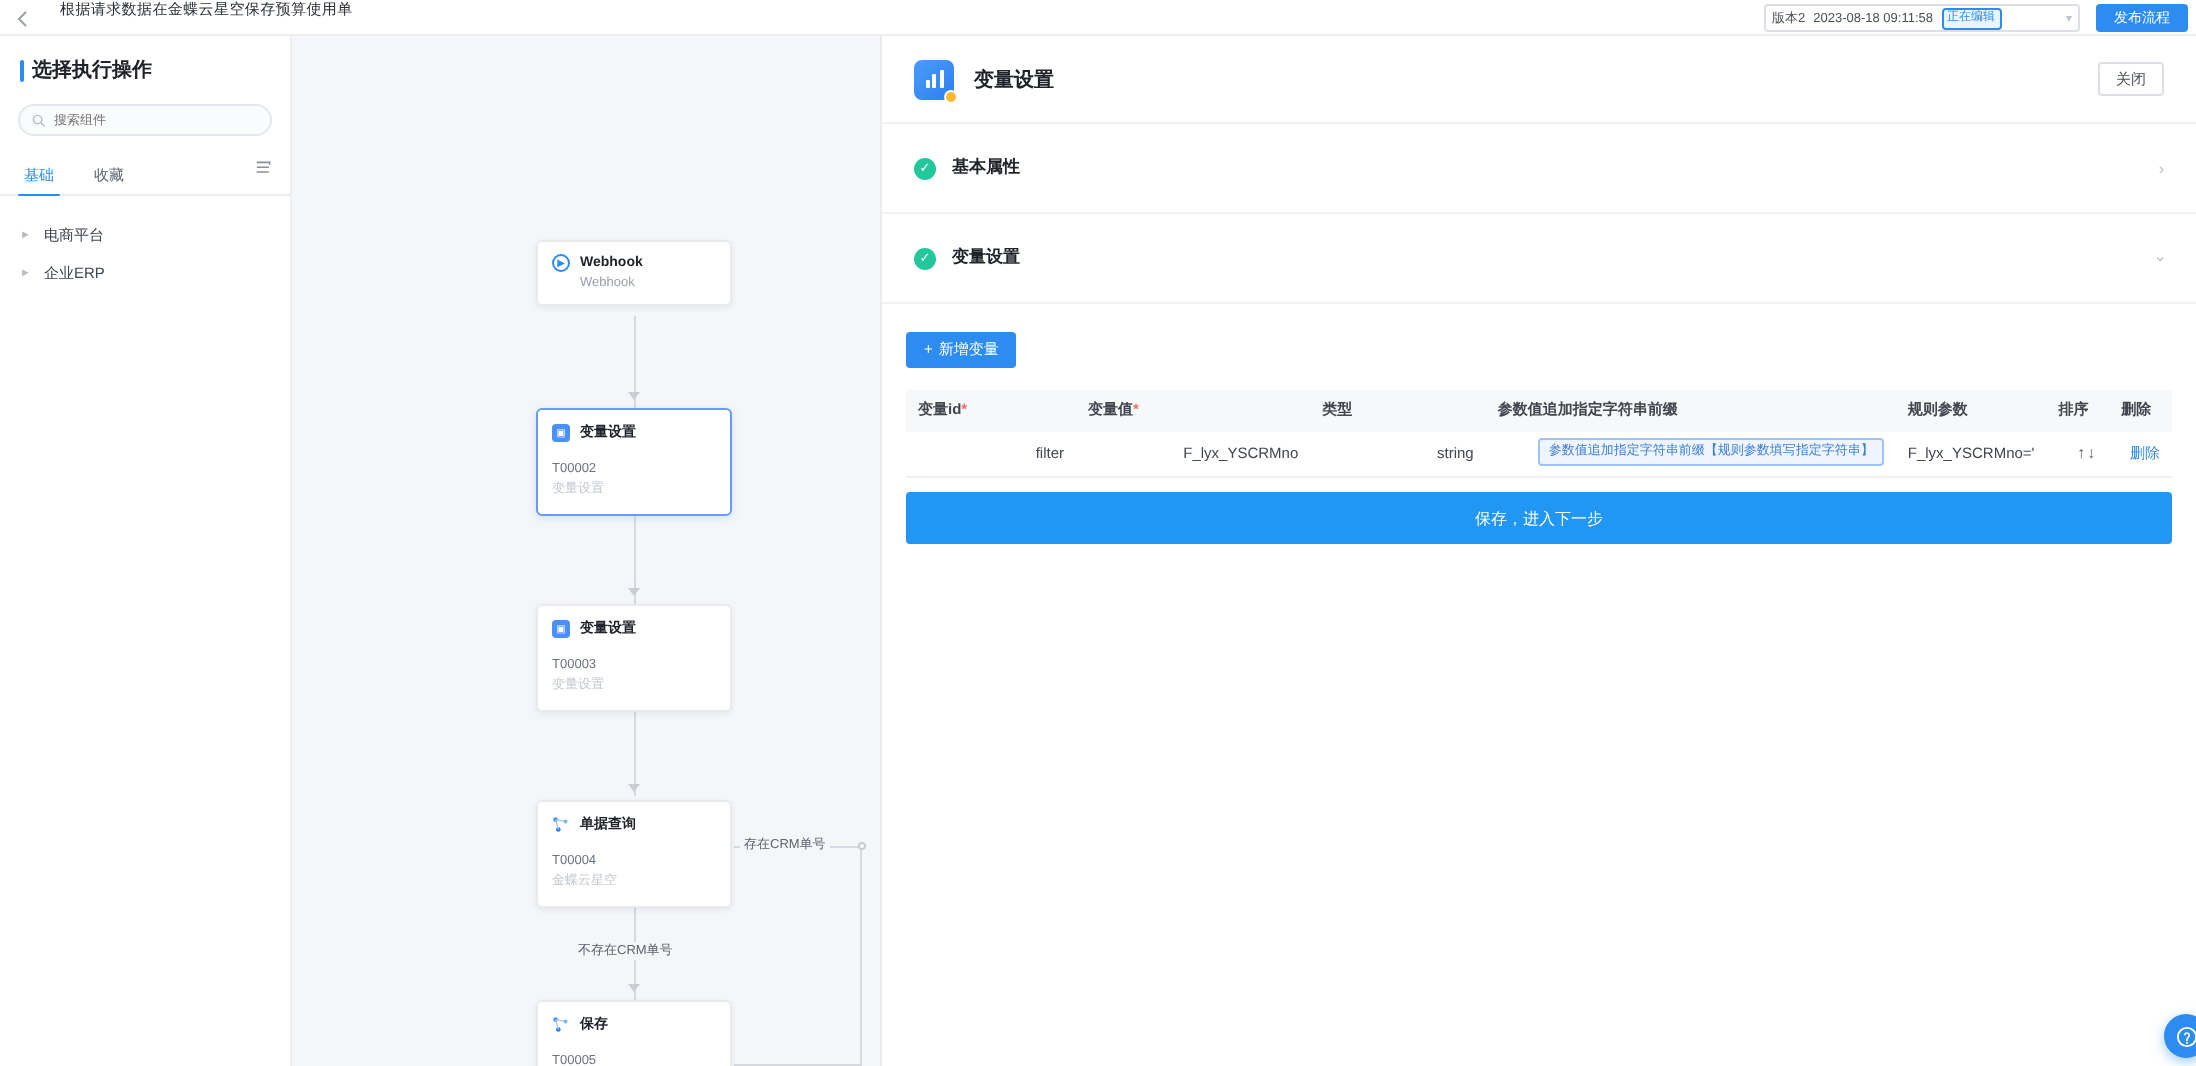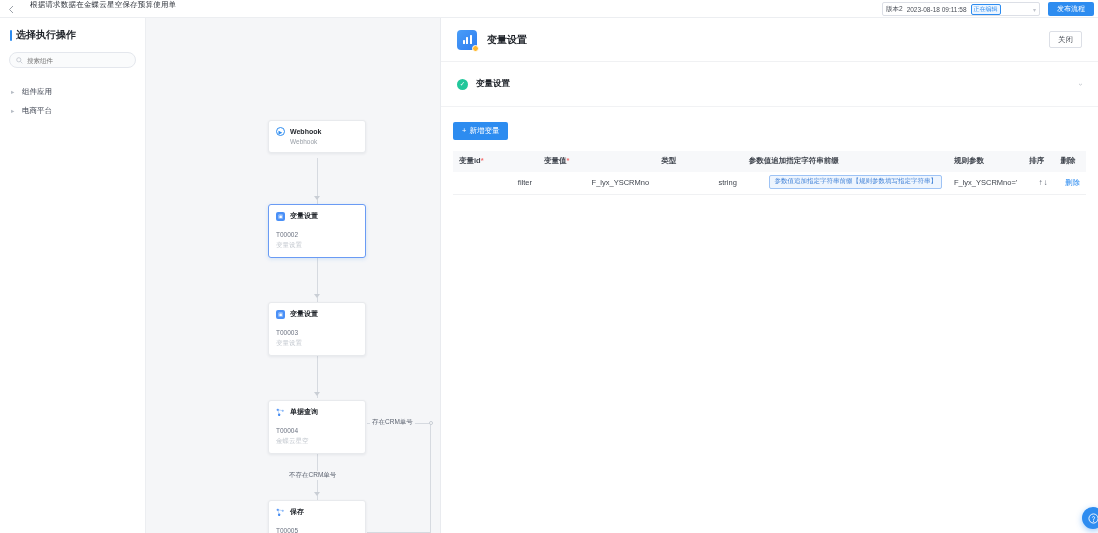--- a/index.html
+++ b/index.html
@@ -281,29 +281,39 @@
     </div>
 
     <div class="sb-search">
       <svg width="7" height="7" viewBox="0 0 10 10">
         <circle cx="4" cy="4" r="3" stroke="#b6bcc4" stroke-width="1" fill="none"></circle>
         <path d="M6.3 6.3 L9 9" stroke="#b6bcc4" stroke-width="1"></path>
       </svg>
       <input type="text" placeholder="搜索组件" style="">
     </div>
 
+    <div class="sb-tabs">
+      <div class="sb-tab active">基础</div>
+      <div class="sb-tab">收藏</div>
+      <div class="sb-filter-icon">
+        <svg width="8" height="8" viewBox="0 0 10 10">
+          <path d="M0.5 1.5 H8 M0.5 4.5 H8 M0.5 7.5 H8" stroke="#8a9099" stroke-width="1"></path>
+          <path d="M8.5 0.8 V3" stroke="#8a9099" stroke-width="1"></path>
+        </svg>
+      </div>
+    </div>
 
     <div class="sb-list">
       <div class="sb-item">
         <span class="sb-arrow">►</span>
-        <span>组件应用</span>
+        <span>电商平台</span>
       </div>
       <div class="sb-item">
         <span class="sb-arrow">►</span>
-        <span>电商平台</span>
+        <span>企业ERP</span>
       </div>
     </div>
   </div>
 
   <div class="canvas">
 
     <div class="edge edge-v" style="left:171px; top:140px; height:46px;"></div>
     <div class="arrow-down" style="left:168px; top:178px;"></div>
 
     <div class="edge edge-v" style="left:171px; top:238px; height:46px;"></div>
@@ -398,20 +408,25 @@
             <i style="height:4px"></i>
             <i style="height:7px"></i>
             <i style="height:9px"></i>
           </span>
         <span class="dot"></span>
       </span>
       <span class="panel-title">变量设置</span>
       <button class="panel-close">关闭</button>
     </div>
 
+    <div class="section">
+      <span class="check">✓</span>
+      <span class="section-title">基本属性</span>
+      <span class="section-chev">›</span>
+    </div>
 
     <div class="section">
       <span class="check">✓</span>
       <span class="section-title">变量设置</span>
       <span class="section-chev" style="transform: rotate(90deg);">›</span>
     </div>
 
     <div class="panel-content">
       <button class="add-btn">
         <span>+</span>
@@ -443,20 +458,21 @@
               <span class="sort-arrows">↑↓</span>
             </td>
             <td>
               <span class="del-link">删除</span>
             </td>
           </tr>
         </tbody>
       </table>
     </div>
 
+    <button class="save-btn">保存，进入下一步</button>
 
     <div class="fab">
       <svg width="11" height="11" viewBox="0 0 12 12">
         <circle cx="6" cy="6" r="5" stroke="#fff" stroke-width="1" fill="none"></circle>
         <path d="M6 8.2 V7.4 M6 7.4 C6 6.4 7.2 6.3 7.2 5.2 C7.2 4.3 6.6 3.8 6 3.8 C5.3 3.8 4.8 4.3 4.8 5" stroke="#fff" stroke-width=".9" fill="none"></path>
         <circle cx="6" cy="9.2" r=".55" fill="#fff"></circle>
       </svg>
     </div>
   </div>
 </div>

